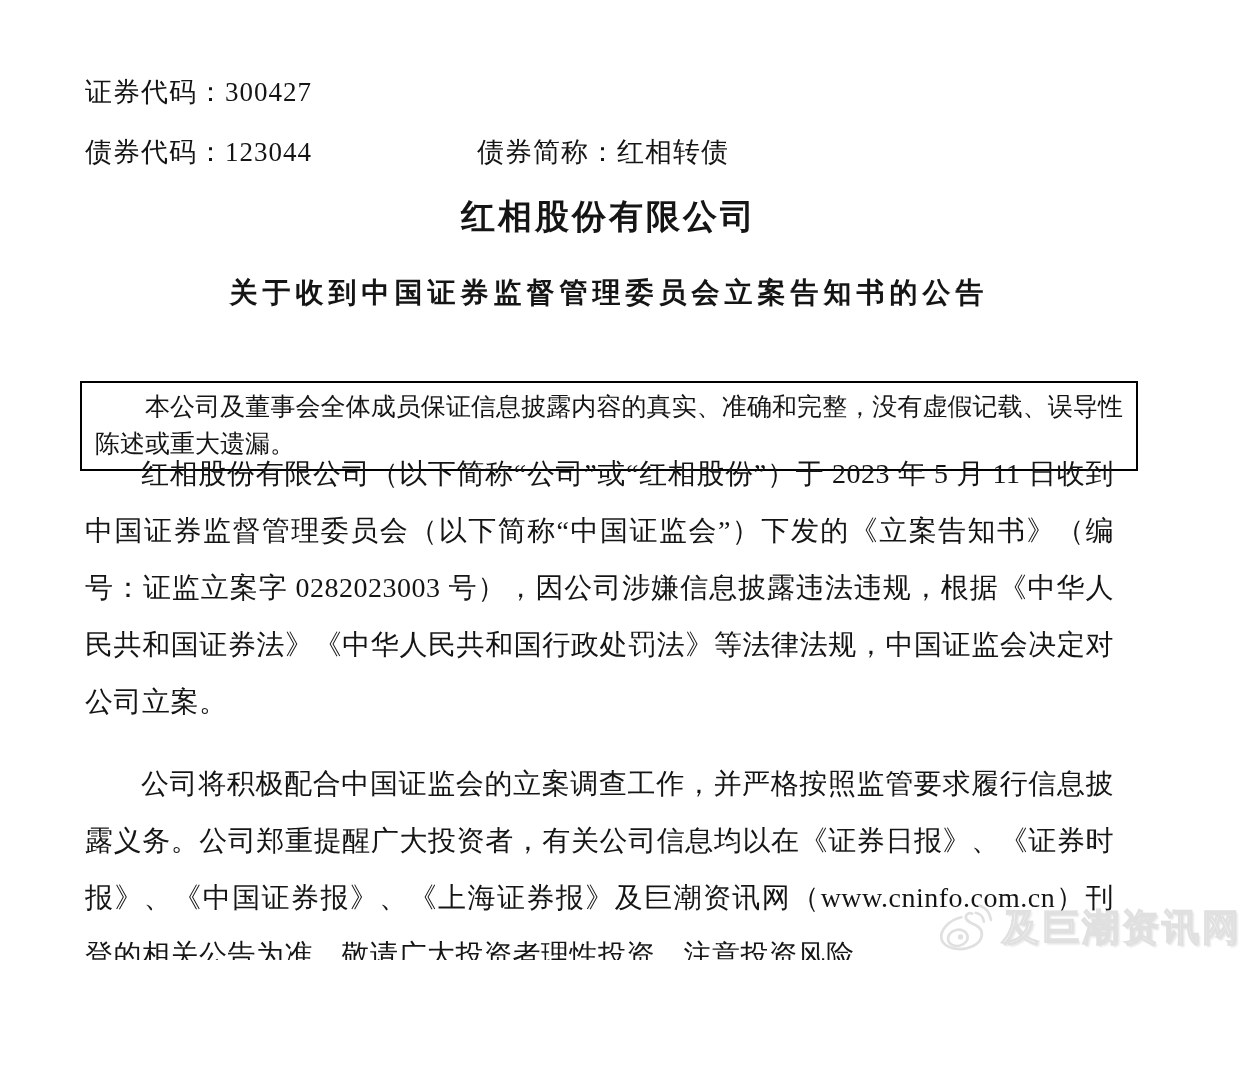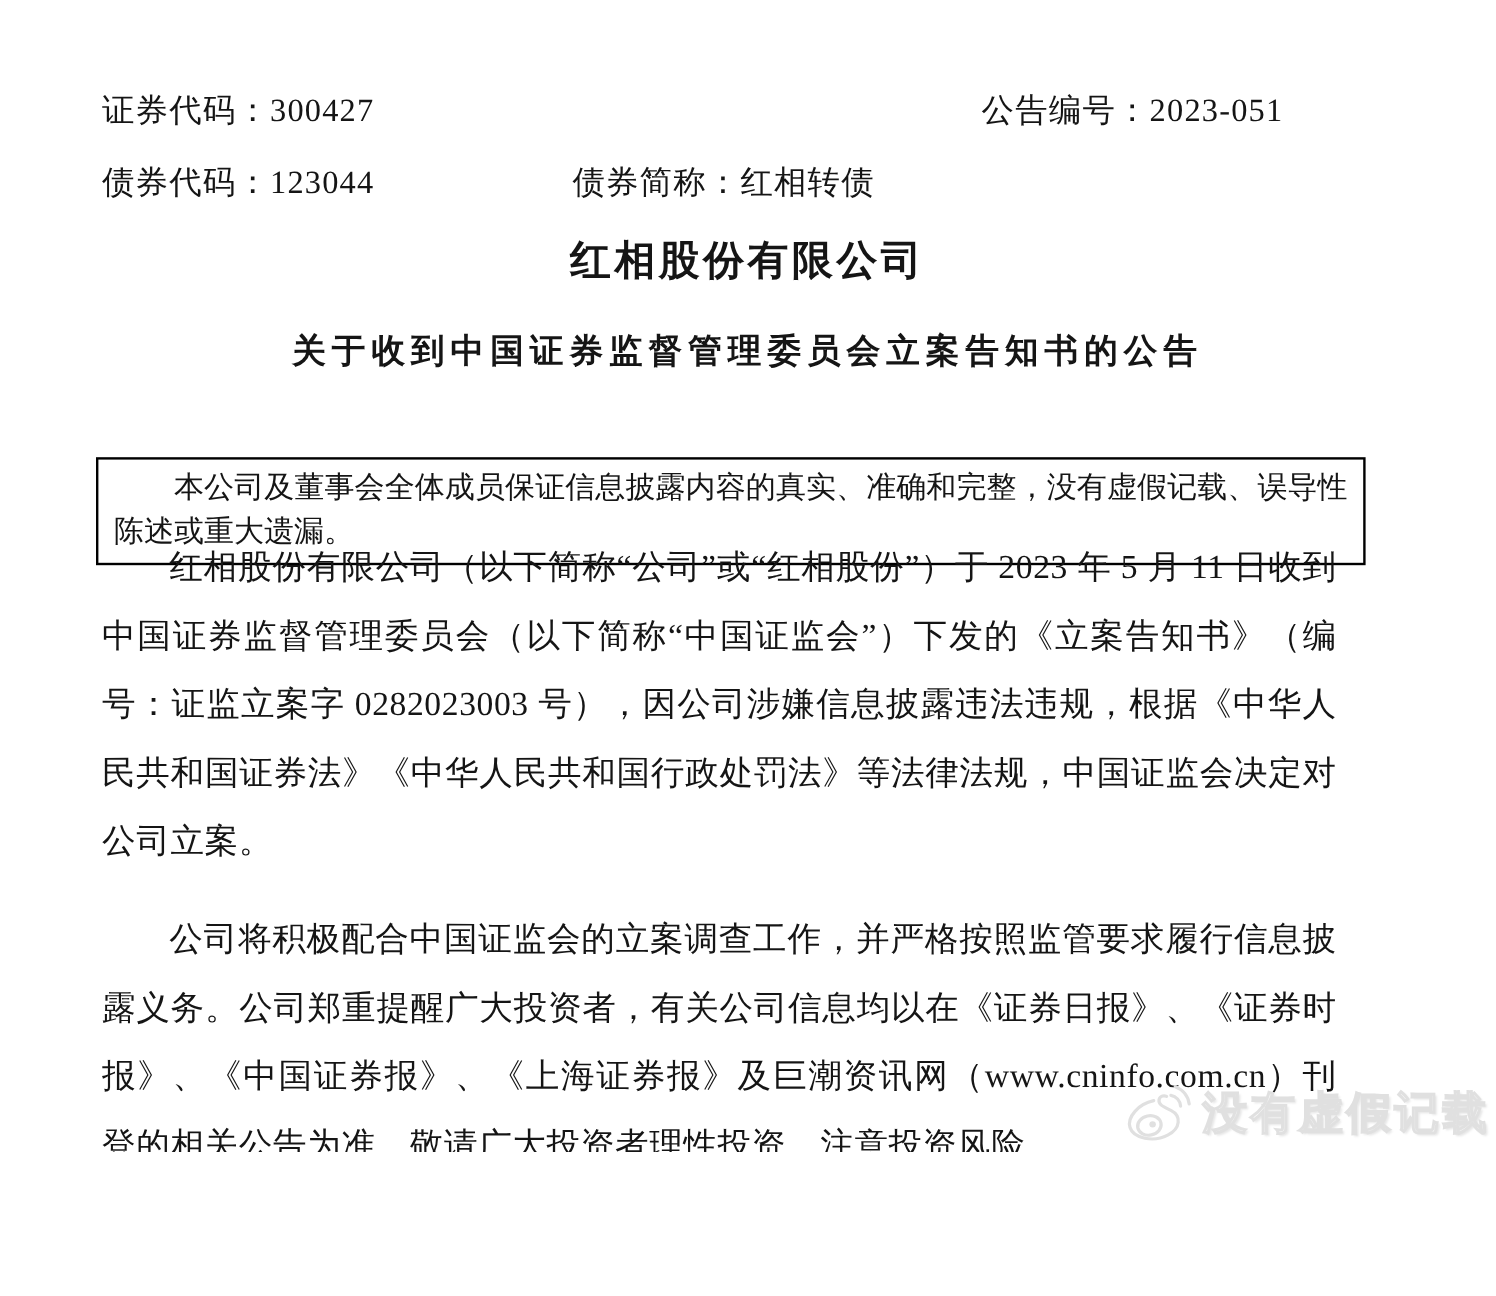--- a/index.html
+++ b/index.html
@@ -26,21 +26,21 @@
   }
   .hc-r1 { top: 74px; }
   .hc-r2 { top: 134px; }
   .hc-c1 { left: 85px; }
   .hc-c2 { left: 477px; }
   .hc-c3 { left: 818px; }
 
   
   .title-band {
     position: absolute;
-    left: 99px;
+    left: 85px;
     width: 1048px;
     text-align: center;
     font-weight: bold;
     white-space: nowrap;
   }
   .company-title {
     top: 194px;
     font-size: 34px;
     letter-spacing: 3px;
   }
@@ -110,21 +110,20 @@
   .watermark-icon svg {
     display: block;
   }
 </style>
 </head>
 <body>
 
 <div class="page">
 
   <div class="hcell hc-r1 hc-c1"><span>证券代码：</span><span>300427</span></div>
-  <div class="hcell hc-r1 hc-c3"><span>公告编号：</span><span>2023-051</span></div>
   <div class="hcell hc-r2 hc-c1"><span>债券代码：</span><span>123044</span></div>
   <div class="hcell hc-r2 hc-c2"><span>债券简称：</span><span>红相转债</span></div>
 
   <div class="title-band company-title">红相股份有限公司</div>
   <div class="title-band announcement-title">关于收到中国证券监督管理委员会立案告知书的公告</div>
 
   <div class="statement-box">
     <p>本公司及董事会全体成员保证信息披露内容的真实、准确和完整，没有虚假记载、误导性陈述或重大遗漏。</p>
   </div>
 
@@ -139,16 +138,16 @@
       <svg width="58" height="52" viewBox="0 0 64 58">
         <g fill="none" stroke="#e0e0e0" stroke-width="3" stroke-linecap="round">
           <path d="M28 17 C 14 20, 3 32, 6 42 C 9 52, 28 56, 41 49 C 53 43, 54 31, 44 26 C 38 23, 32 21, 33 16 C 34 12, 38 12, 40 13"></path>
           <ellipse cx="24" cy="40" rx="11" ry="9" transform="rotate(-12 24 40)"></ellipse>
           <circle cx="27" cy="39" r="3" fill="#e0e0e0" stroke="none"></circle>
           <path d="M44 12 A 11 11 0 0 1 53 22"></path>
           <path d="M48 4 A 20 20 0 0 1 61 20"></path>
         </g>
       </svg>
     </span>
-    <span class="watermark-text">没有虚假记载</span>
+    <span class="watermark-text">及巨潮资讯网</span>
   </div>
 
 </div>
 
 </body></html>

